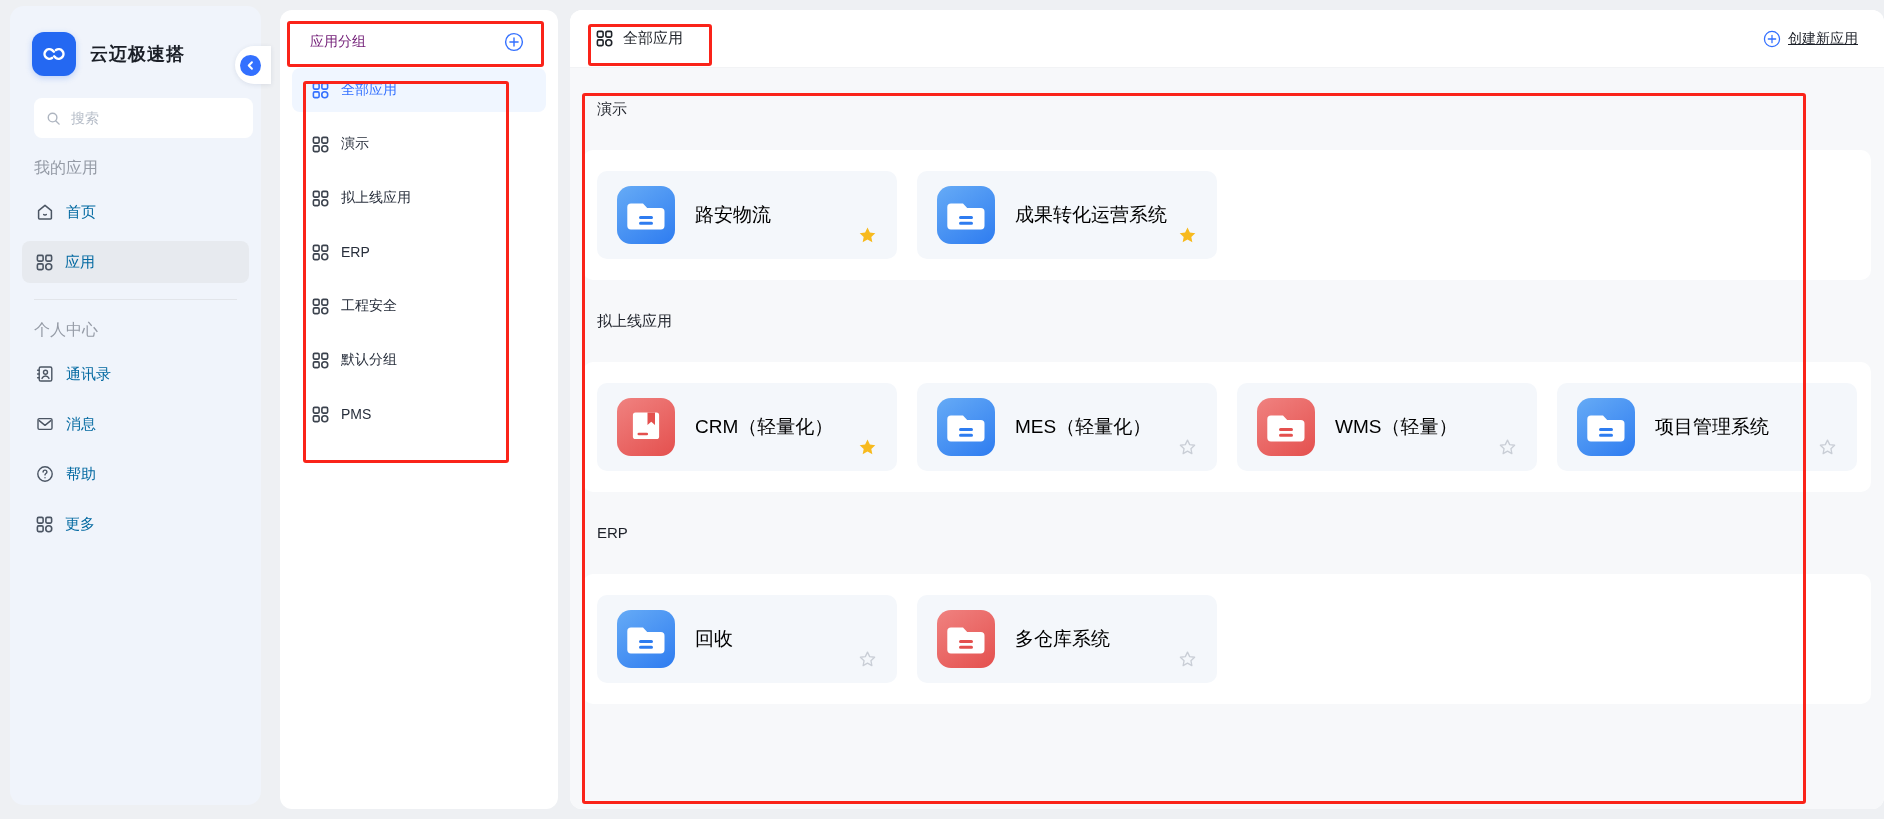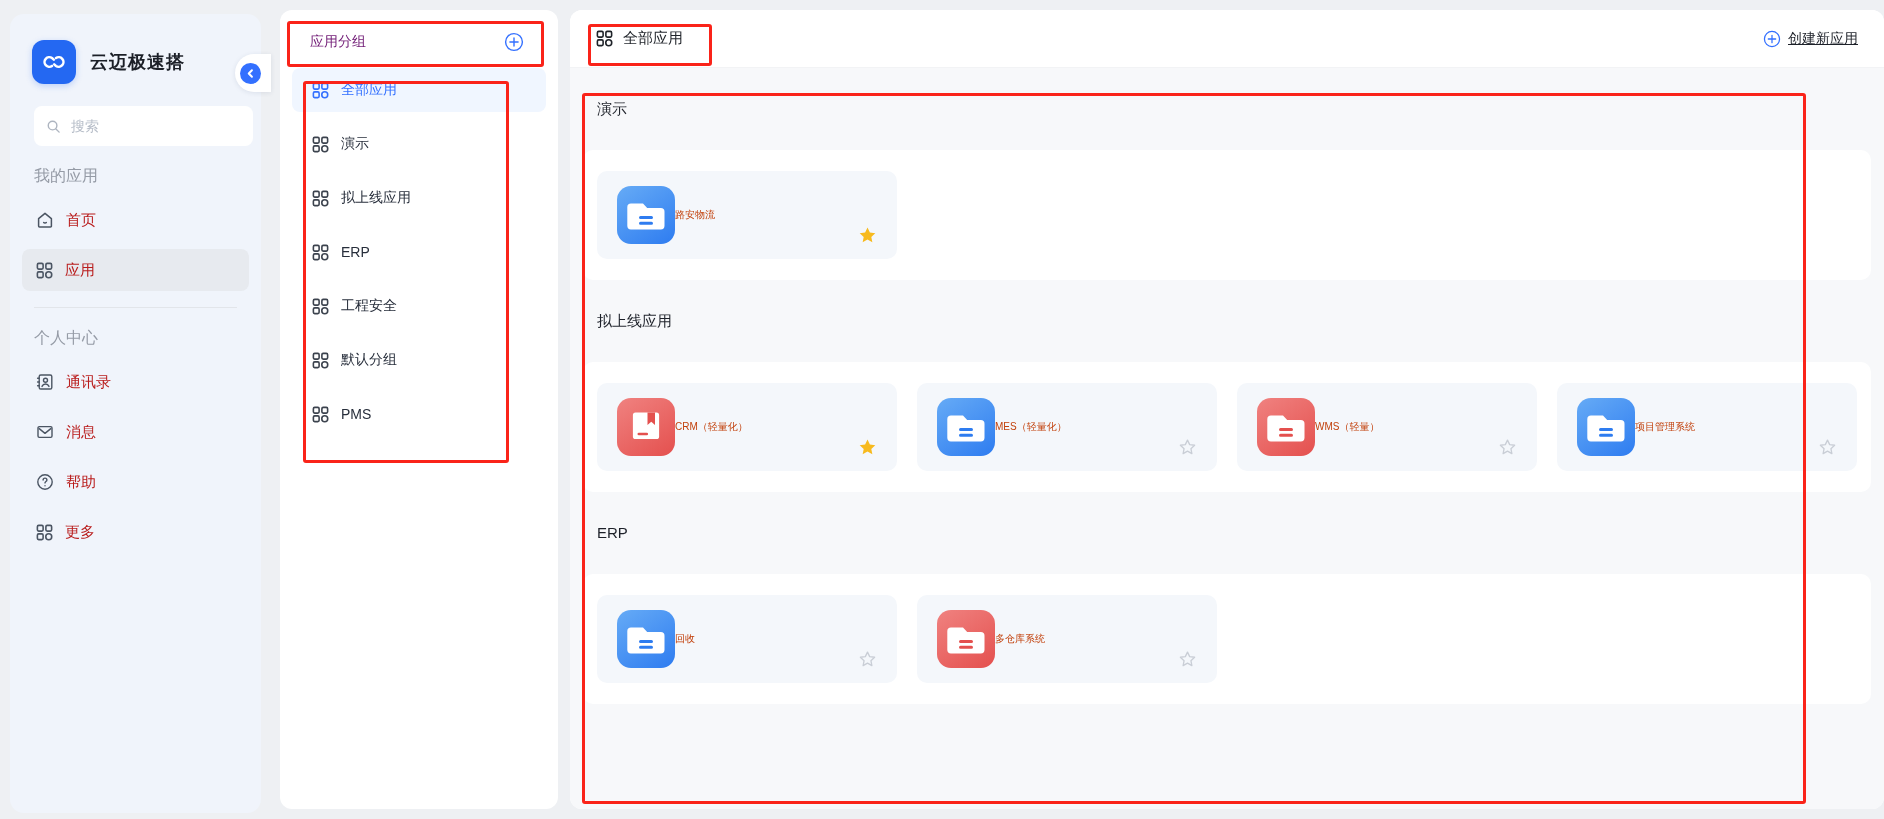--- a/index.html
+++ b/index.html
@@ -7,21 +7,21 @@
     width:1884px;height:819px;position:relative;overflow:hidden;
     background:#eef0f3;
     font-family:"Liberation Sans","DejaVu Sans",sans-serif;
     color:#1d2129;
   }
   .icn{display:inline-flex;align-items:center;justify-content:center;flex:none;}
   .icn svg{display:block;}
 
   
   .sidebar{
-    position:absolute;left:10px;top:14px;width:251px;height:799px;
+    position:absolute;left:10px;top:6px;width:251px;height:799px;
     background:#f0f4fb;border-radius:14px;
   }
   .brand-row{display:flex;align-items:center;padding:26px 0 0 22px;}
   .brand-logo{
     width:44px;height:44px;border-radius:12px;background:#2468f2;
     display:flex;align-items:center;justify-content:center;
     box-shadow:0 2px 6px rgba(36,104,242,.25);
   }
   .brand-name{margin-left:14px;font-size:18px;font-weight:bold;color:#1b1f27;letter-spacing:1px;}
   .collapse-pill{
@@ -40,21 +40,21 @@
   }
   .search-box input{
     border:none;outline:none;background:transparent;margin-left:8px;
     font-size:14px;color:#333;width:150px;
     font-family:"Liberation Sans","DejaVu Sans",sans-serif;
   }
   .search-box input::placeholder{color:#b6bdc8;}
   .nav-label{font-size:16px;color:#959ba6;margin:20px 0 12px 24px;}
   .nav-item{
     display:flex;align-items:center;height:42px;margin:8px 12px;border-radius:8px;
-    padding-left:14px;font-size:15px;color:#b91c1c;cursor:pointer;gap:12px;
+    padding-left:14px;font-size:15px;color:#0369a1;cursor:pointer;gap:12px;
   }
   .nav-item .icn{color:#4b5563;}
   .nav-item.active{background:#e7eaef;}
   .side-divider{height:1px;background:#e2e5ea;margin:16px 24px 4px 24px;}
 
   
   .groups-panel{
     position:absolute;left:280px;top:10px;width:278px;height:799px;
     background:#fff;border-radius:12px;
   }
@@ -99,21 +99,21 @@
     position:relative;width:300px;height:88px;border-radius:10px;background:#f4f7fb;
     display:flex;align-items:center;cursor:pointer;box-sizing:border-box;
   }
   .app-icon{
     width:58px;height:58px;border-radius:14px;margin-left:20px;flex:none;
     display:flex;align-items:center;justify-content:center;
   }
   .app-icon.blue{background:linear-gradient(145deg,#66abf6,#2e7cf0);}
   .app-icon.red{background:linear-gradient(145deg,#f08280,#e4504e);}
   .app-icon.purple{background:linear-gradient(145deg,#a87cf5,#8a55ec);}
-  .app-name{font-size:10px;color:#c2410c;}
+  .app-name{margin-left:20px;font-size:19px;color:#000000;}
   .fav-star{position:absolute;right:20px;bottom:14px;}
 
   
   .anno{
     position:absolute;border:3px solid #fa2319;border-radius:3px;
     pointer-events:none;z-index:50;box-sizing:border-box;
   }
 </style>
 </head>
 <body>
@@ -340,20 +340,34 @@
       <path stroke="#2e7cf0" stroke-width="3" stroke-linecap="round" d="M23.5 31.5h11M23.5 37.2h11"></path>
             </svg>
           </span>
           <span class="app-name">路安物流</span>
           <span class="icn fav-star">
             <svg width="19" height="19" viewBox="0 0 20 20">
               <path fill="#f7ba1e" d="M10 1.7l2.5 5.2 5.7.7-4.2 3.9 1.1 5.6-5.1-2.8-5.1 2.8 1.1-5.6L1.8 7.6l5.7-.7z"></path>
             </svg>
           </span>
         </div>
+        <div class="app-card">
+          <span class="app-icon blue">
+            <svg width="58" height="58" viewBox="0 0 58 58">
+      <path fill="#ffffff" d="M14 17.5h12l4.2 4.6h13.6a3.7 3.7 0 0 1 3.7 3.7v14a3.7 3.7 0 0 1-3.7 3.7H14a3.7 3.7 0 0 1-3.7-3.7V21.2a3.7 3.7 0 0 1 3.7-3.7z"></path>
+      <path stroke="#2e7cf0" stroke-width="3" stroke-linecap="round" d="M23.5 31.5h11M23.5 37.2h11"></path>
+            </svg>
+          </span>
+          <span class="app-name">成果转化运营系统</span>
+          <span class="icn fav-star">
+            <svg width="19" height="19" viewBox="0 0 20 20">
+              <path fill="#f7ba1e" d="M10 1.7l2.5 5.2 5.7.7-4.2 3.9 1.1 5.6-5.1-2.8-5.1 2.8 1.1-5.6L1.8 7.6l5.7-.7z"></path>
+            </svg>
+          </span>
+        </div>
       </div>
       <div class="section-title">拟上线应用</div>
       <div class="section-panel">
         <div class="app-card">
           <span class="app-icon red">
             <svg width="58" height="58" viewBox="0 0 58 58">
       <path fill="#ffffff" d="M18.5 14.5h21a2.6 2.6 0 0 1 2.6 2.6v21.3a2.6 2.6 0 0 1-2.6 2.6h-21a2.6 2.6 0 0 1-2.6-2.6V17.1a2.6 2.6 0 0 1 2.6-2.6z"></path>
       <path fill="#e4504e" d="M30.5 14.5h7.5v12.6l-3.75-3.3-3.75 3.3z"></path>
       <path stroke="#e4504e" stroke-width="2.6" stroke-linecap="round" d="M21.8 36h8"></path>
             </svg>

